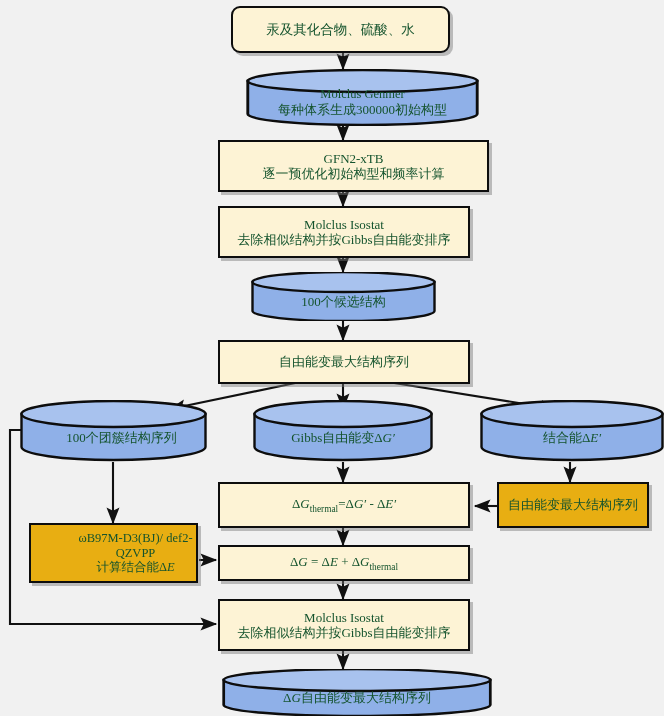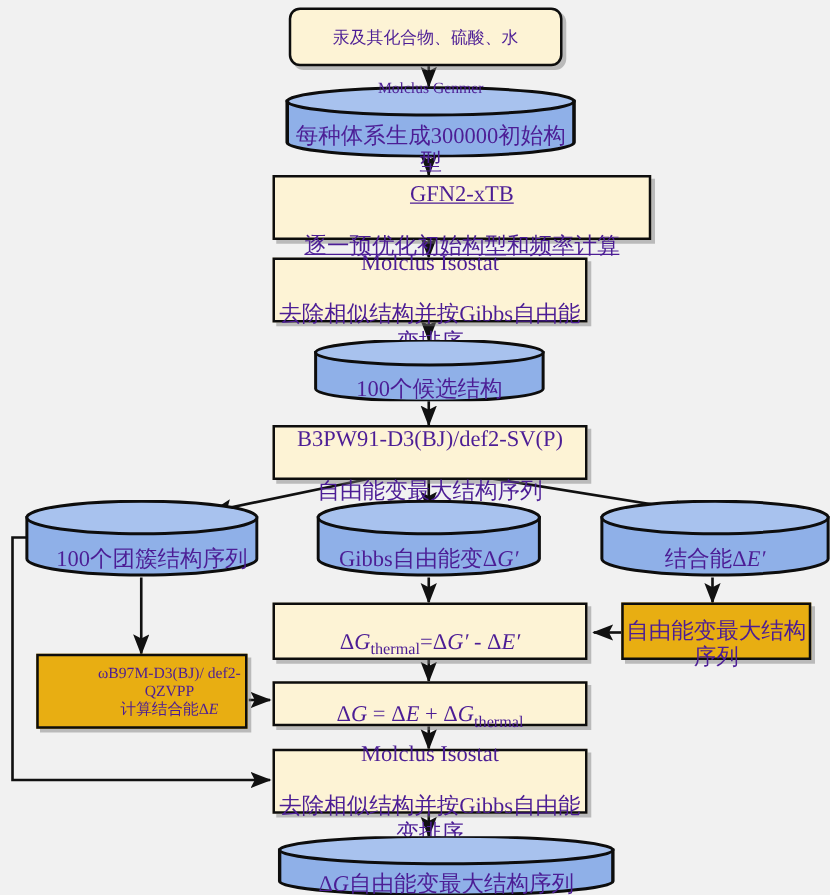--- a/index.html
+++ b/index.html
@@ -21,21 +21,21 @@
     height: 716px;
   }
   .node {
     position: absolute;
     box-sizing: border-box;
     display: flex;
     flex-direction: column;
     align-items: center;
     justify-content: center;
     text-align: center;
-    color: #4c1d95;
+    color: #14532d;
     line-height: 1.18;
     z-index: 5;
   }
   .rect {
     border: 2.5px solid #0d0d0d;
     background: #fdf3d5;
     box-shadow: 3px 3px 0 rgba(120,120,120,0.45);
   }
   .rect.rounded {
     border-radius: 9px;
@@ -56,21 +56,21 @@
     z-index: 0;
   }
   .cyl .cyl-text {
     position: relative;
     z-index: 2;
     width: 100%;
     padding-top: 9px;
   }
   .ln { display: block; }
   .big { font-size: 13.5px; }
-  .mid { font-size: 18px; margin-top: 20px; }
+  .mid { font-size: 13px; }
   .sm { font-size: 12.5px; }
   svg.edges {
     position: absolute;
     left: 0; top: 0;
     width: 664px;
     height: 716px;
     z-index: 1;
     pointer-events: none;
   }
   i.it { font-style: italic; }
@@ -122,53 +122,52 @@
       <path d="M22,430 L10,430 L10,624 L216,624"></path>
 
       <path d="M343,651 L343,669"></path>
     </g>
   </svg>
 
   <div class="node rect rounded" style="left:231px; top:6px; width:219px; height:47px;">
     <span class="ln big">汞及其化合物、硫酸、水</span>
   </div>
 
-  <div class="node cyl" style="left:228px; top:69px; width:233px; height:57px;">
+  <div class="node cyl" style="left:246px; top:69px; width:233px; height:57px;">
     <svg class="cyl-body" viewBox="0 0 195 57" preserveAspectRatio="none">
       <path d="M1.5,12 L1.5,45 A96,11 0 0 0 193.5,45 L193.5,12 Z" fill="#8fb0e8" stroke="#0d0d0d" stroke-width="2.4"></path>
       <ellipse cx="97.5" cy="12" rx="96" ry="11" fill="#a8c2ee" stroke="#0d0d0d" stroke-width="2.4"></ellipse>
     </svg>
     <div class="cyl-text">
       <span class="ln sm">Molclus Genmer</span>
       <span class="ln mid">每种体系生成300000初始构型</span>
     </div>
   </div>
 
-  <div class="node rect" style="left:218px; top:140px; width:303px; height:52px;text-decoration:underline;">
+  <div class="node rect" style="left:218px; top:140px; width:271px; height:52px;">
     <span class="ln mid">GFN2-xTB</span>
     <span class="ln mid">逐一预优化初始构型和频率计算</span>
   </div>
 
   <div class="node rect" style="left:218px; top:206px; width:252px; height:52px;">
     <span class="ln mid">Molclus Isostat</span>
     <span class="ln mid">去除相似结构并按Gibbs自由能变排序</span>
   </div>
 
   <div class="node cyl" style="left:251px; top:272px; width:185px; height:49px;">
     <svg class="cyl-body" viewBox="0 0 185 49" preserveAspectRatio="none">
       <path d="M1.5,10 L1.5,39 A91,10 0 0 0 183.5,39 L183.5,10 Z" fill="#8fb0e8" stroke="#0d0d0d" stroke-width="2.4"></path>
       <ellipse cx="92.5" cy="10" rx="91" ry="10" fill="#a8c2ee" stroke="#0d0d0d" stroke-width="2.4"></ellipse>
     </svg>
     <div class="cyl-text" style="padding-top:11px;">
       <span class="ln mid">100个候选结构</span>
     </div>
   </div>
 
   <div class="node rect" style="left:218px; top:340px; width:252px; height:44px;">
-    <span class="ln mid">B3PW91-D3(BJ)/def2-SV(P)</span>
     <span class="ln mid">自由能变最大结构序列</span>
   </div>
 
   <div class="node cyl" style="left:20px; top:400px; width:187px; height:62px;">
     <svg class="cyl-body" viewBox="0 0 187 62" preserveAspectRatio="none">
       <path d="M1.5,14 L1.5,47 A92,13 0 0 0 185.5,47 L185.5,14 Z" fill="#8fb0e8" stroke="#0d0d0d" stroke-width="2.4"></path>
       <ellipse cx="93.5" cy="14" rx="92" ry="13" fill="#a8c2ee" stroke="#0d0d0d" stroke-width="2.4"></ellipse>
     </svg>
     <div class="cyl-text" style="padding-top:14px;padding-left:16px;">
       <span class="ln mid">100个团簇结构序列</span>

